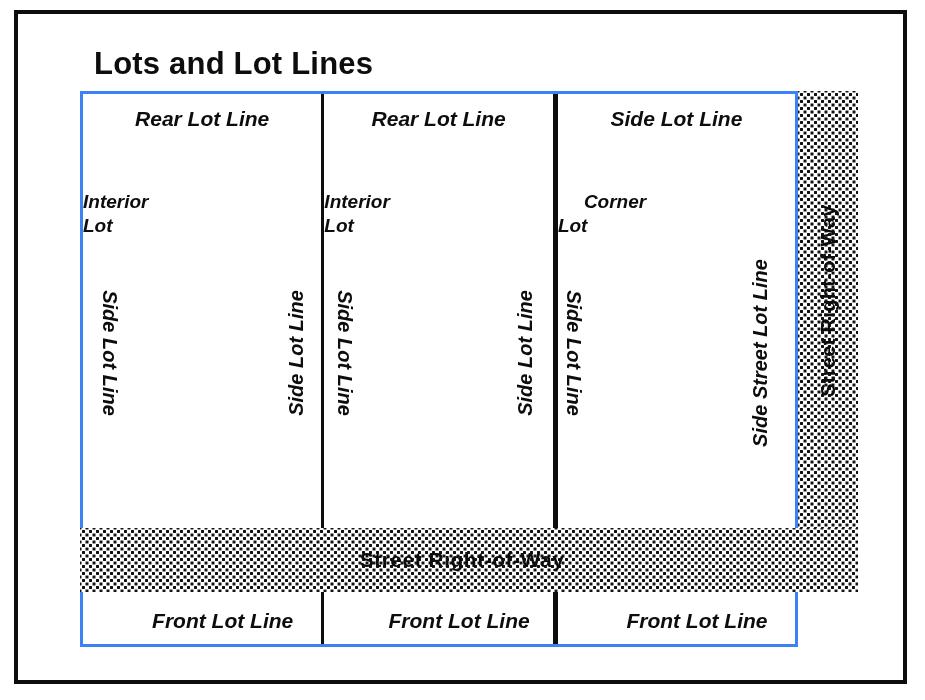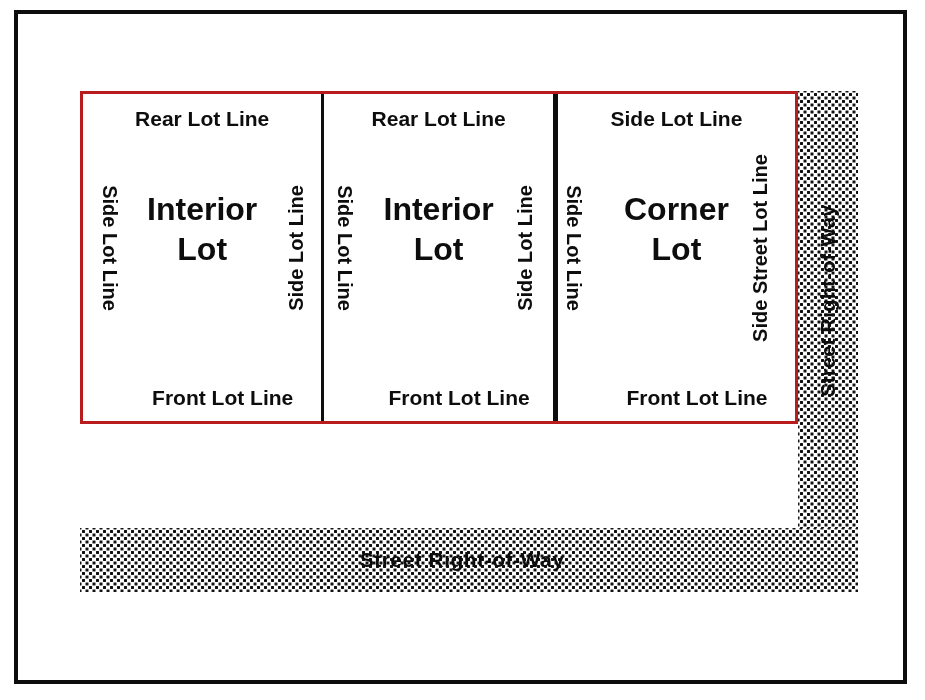--- a/index.html
+++ b/index.html
@@ -14,37 +14,37 @@
   .outer-frame{
     position:absolute;left:14px;top:10px;width:893px;height:674px;
     border:4px solid #0d0d0d;box-sizing:border-box;
   }
   .title{
     position:absolute;left:94px;top:46px;
     font-size:31px;font-weight:bold;letter-spacing:0.2px;
     white-space:nowrap;
   }
   .lots{
-    position:absolute;left:80px;top:91px;width:718px;height:333px;
-    border:3px solid #b91c1c;box-sizing:border-box;
-    display:flex;background:#fff;
+    position:absolute;left:80px;top:91px;width:718px;height:556px;
+    border:3px solid #3b82f6;box-sizing:border-box;
+    display:flex;background:#fff;font-style:italic;
   }
   .lot{position:relative;height:100%;box-sizing:border-box;}
   .lot.l1{width:33.9%;border-right:3px solid #0d0d0d;}
   .lot.l2{width:32.8%;border-right:5px solid #0d0d0d;}
   .lot.l3{flex:1;}
   .edge-label{
     position:absolute;left:0;right:0;text-align:center;
     font-size:21px;font-weight:bold;white-space:nowrap;
   }
   .edge-label.top{top:13px;}
   .edge-label.bottom{bottom:11px;margin-left:41px;}
   .center-label{
-    position:absolute;top:96px;left:0;right:0;text-align:center;
-    font-size:32px;font-weight:bold;line-height:1.24;
+    position:absolute;top:96px;left:0;right:0;text-align:left;
+    font-size:19px;font-weight:bold;line-height:1.24;
   }
   .vlabel{
     position:absolute;top:47%;
     font-size:20px;font-weight:bold;white-space:nowrap;
   }
   .vlabel.down{transform:translate(-50%,-50%) rotate(90deg);}
   .vlabel.up{transform:translate(-50%,-50%) rotate(-90deg);}
   .halftone{
     background-color:#ffffff;
     background-image:
@@ -75,20 +75,21 @@
     font-size:23px;font-weight:bold;white-space:nowrap;
   }
 </style>
 </head>
 <body>
 
 <div class="page">
 
   <div class="outer-frame"></div>
 
+  <div class="title">Lots and Lot Lines</div>
 
   <div class="lots">
 
     <div class="lot l1">
       <div class="edge-label top">Rear Lot Line</div>
       <div class="vlabel down" style="left:26px;">Side Lot Line</div>
       <div class="center-label">
         <span style="display:block;">Interior</span>
         <span style="display:block;">Lot</span>
       </div>
@@ -104,21 +105,21 @@
         <span style="display:block;">Lot</span>
       </div>
       <div class="vlabel up" style="left:calc(100% - 28px);">Side Lot Line</div>
       <div class="edge-label bottom">Front Lot Line</div>
     </div>
 
     <div class="lot l3">
       <div class="edge-label top">Side Lot Line</div>
       <div class="vlabel down" style="left:15px;">Side Lot Line</div>
       <div class="center-label">
-        <span style="display:block;">Corner</span>
+        <span style="display:block;padding-left:26px;">Corner</span>
         <span style="display:block;">Lot</span>
       </div>
       <div class="vlabel up" style="left:calc(100% - 35px);">Side Street Lot Line</div>
       <div class="edge-label bottom">Front Lot Line</div>
     </div>
 
   </div>
 
   <div class="strip-v halftone">
     <span class="strip-text">Street Right-of-Way</span>

